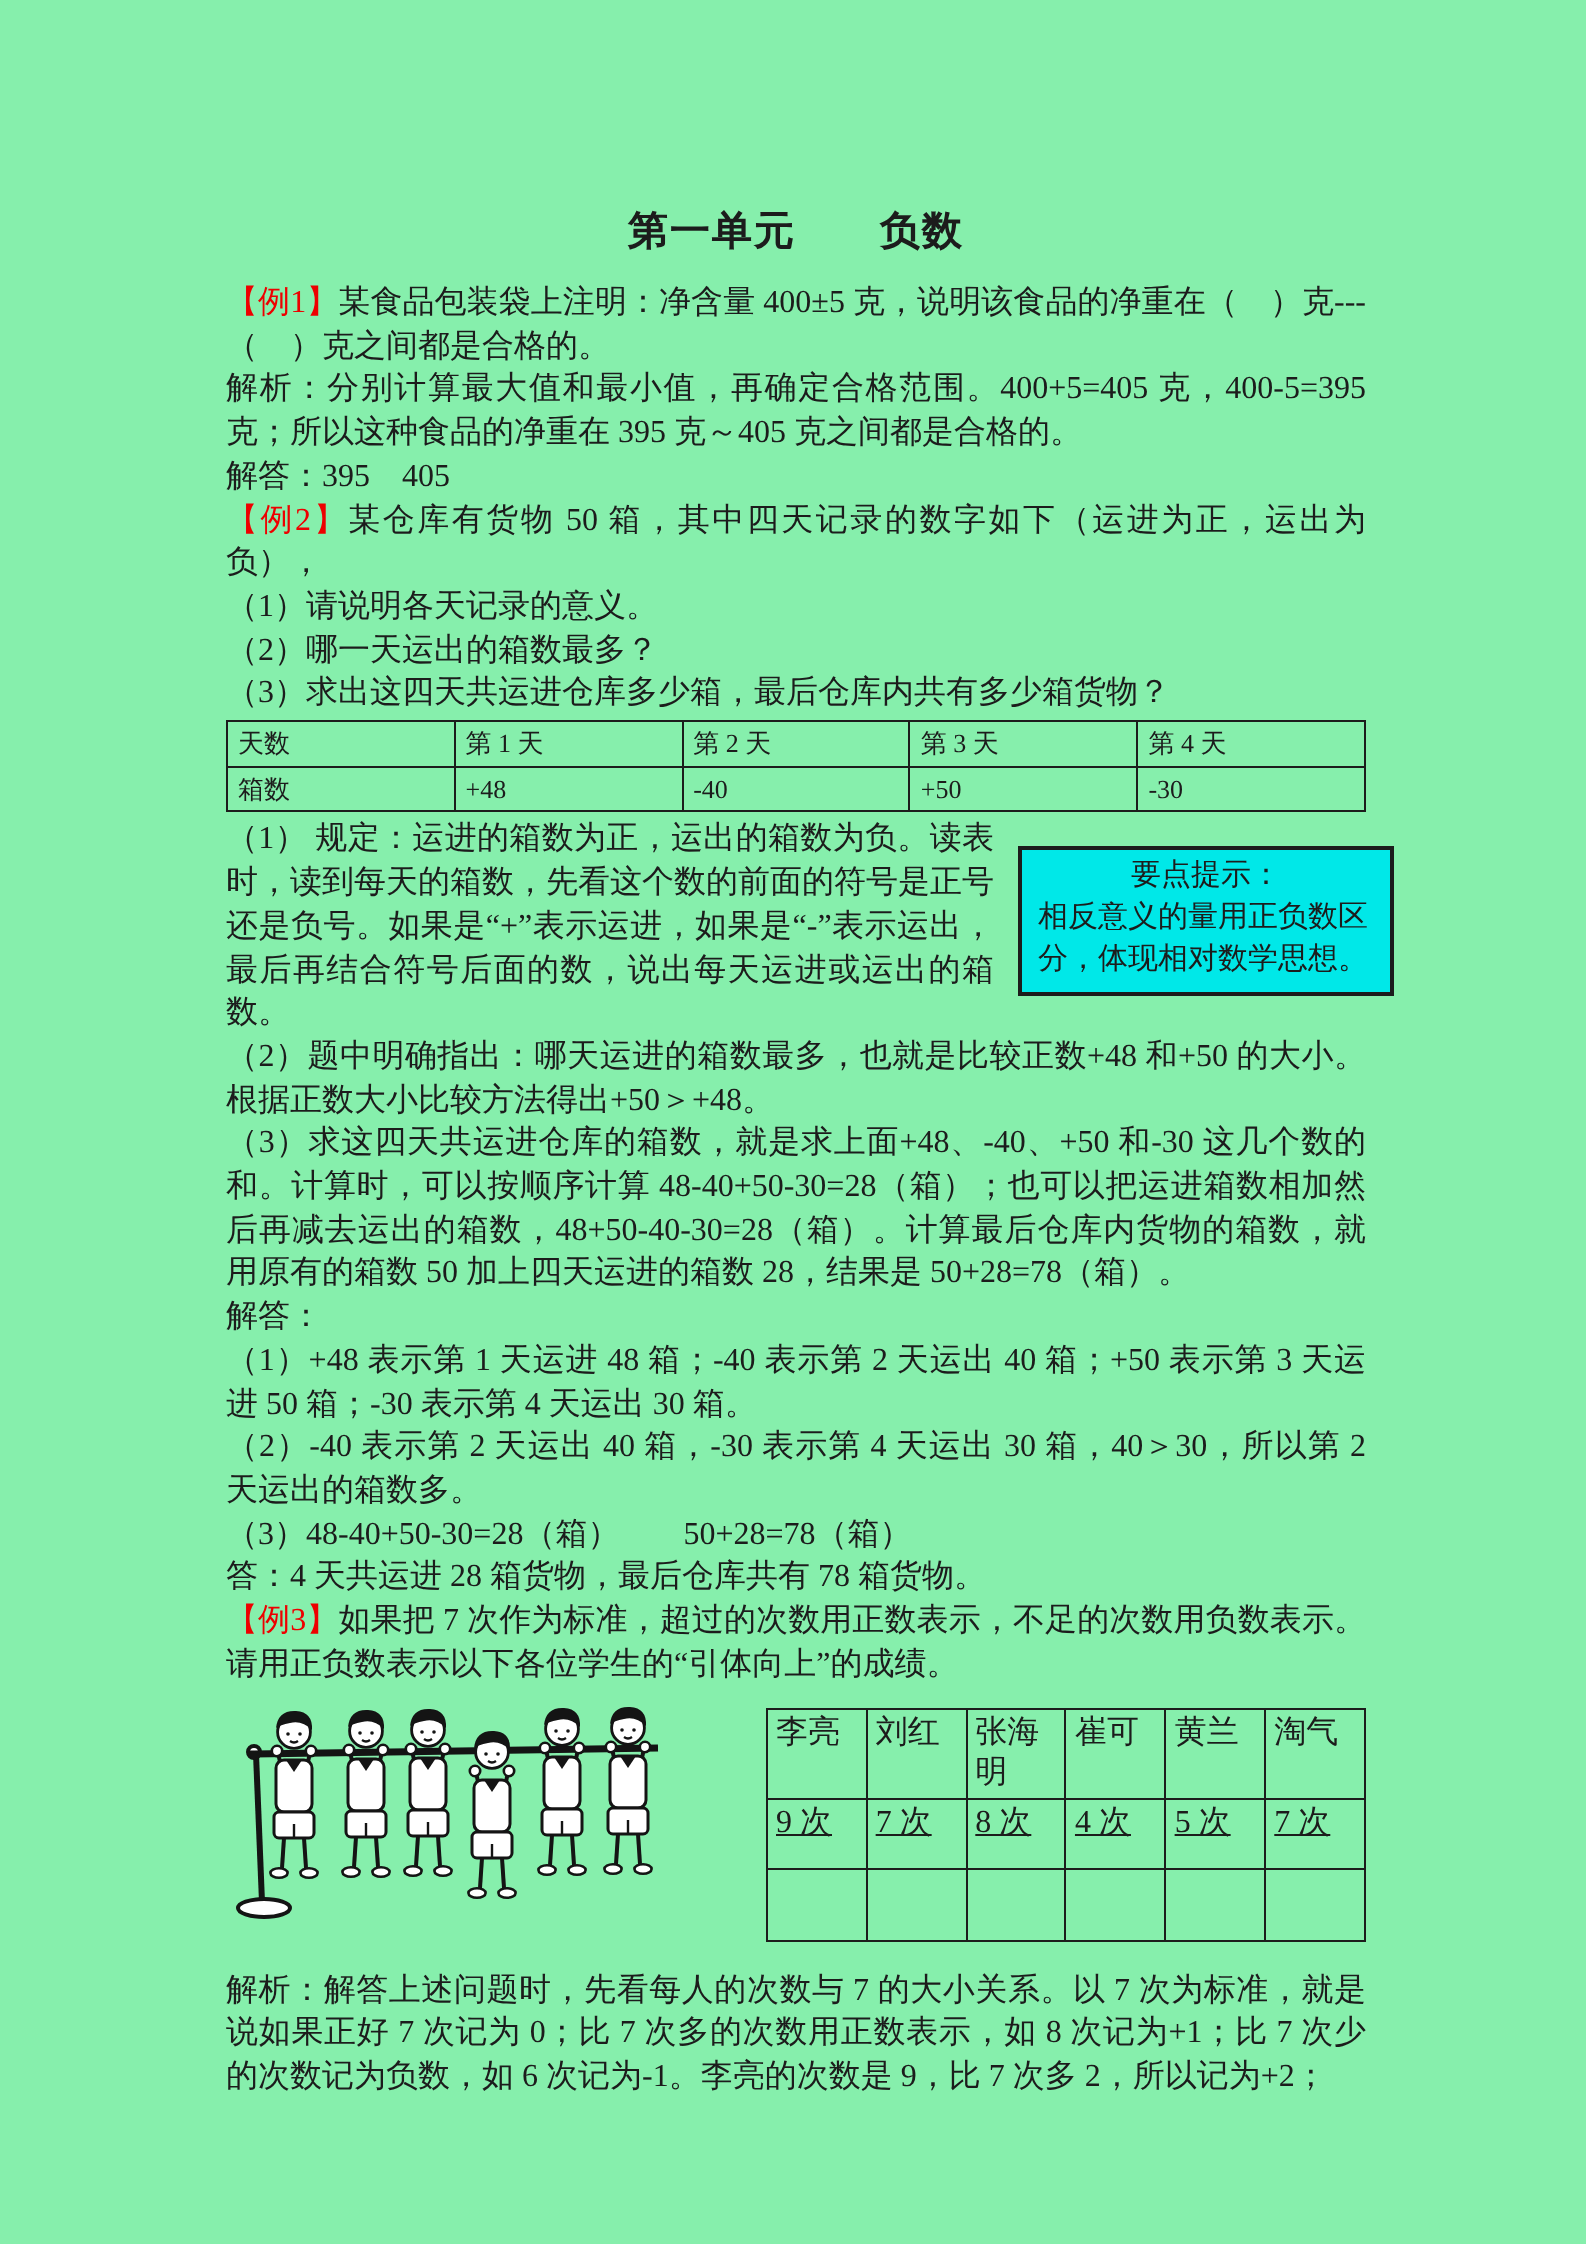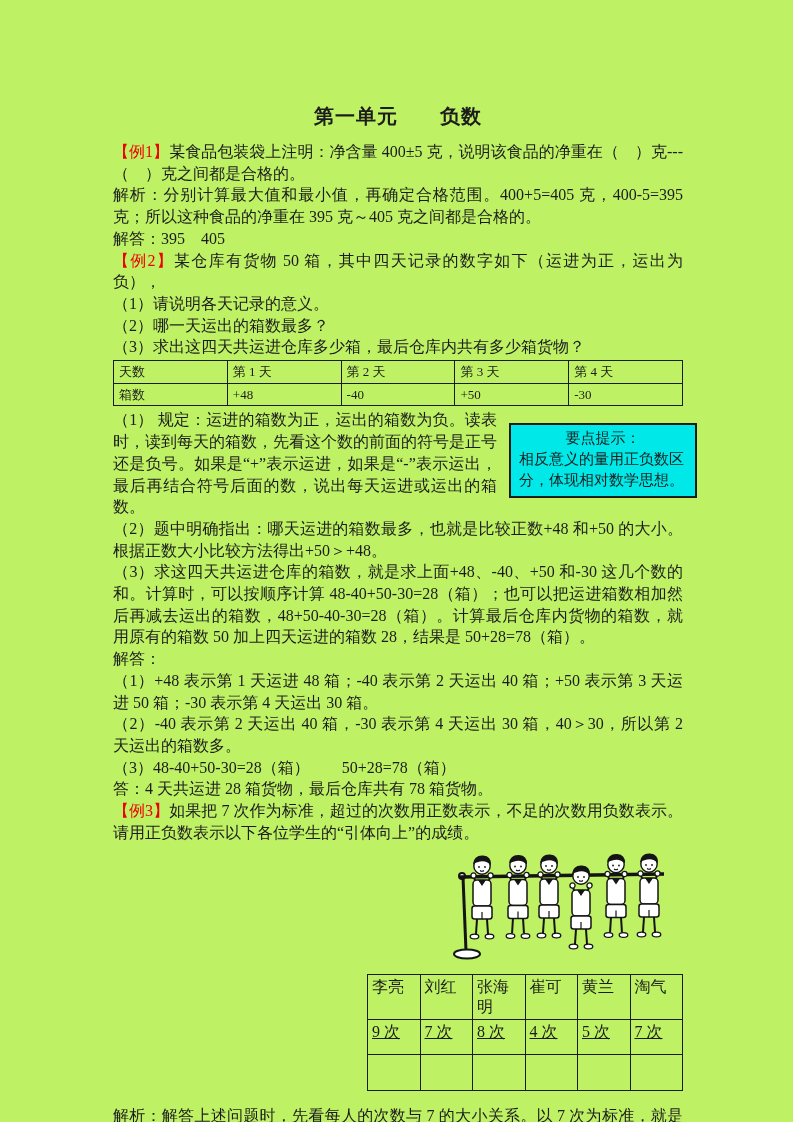--- a/index.html
+++ b/index.html
@@ -1,18 +1,18 @@
 <!DOCTYPE html>
 <html style="--example-label-red: #ee0000; --tip-box-bg: #00e8e8;"><head>
 <meta charset="utf-8">
 <style>
   :root { --example-label-red:#ee0000; --tip-box-bg:#00e8e8; --ink:#1c1c1c; }
   html,body { margin:0; padding:0; background:#ffffff; }
   .page {
-    position:relative; width:793px; height:1122px; background:#bef264;
+    position:relative; width:793px; height:1122px; background:#86efac;
     box-sizing:border-box; padding:103px 110px 0 113px;
     font-family:"Liberation Serif","DejaVu Serif",serif;
     font-size:16px; line-height:21.7px; color:var(--ink);
     overflow:hidden;
   }
   h1.title {
     font-family:"Liberation Sans","DejaVu Sans",sans-serif;
     font-size:20px; font-weight:700; text-align:center;
     margin:0 0 11px 0; line-height:27px; letter-spacing:1px;
   }
@@ -23,21 +23,21 @@
   table.t1 td { border:1px solid var(--ink); height:21px; padding:0 5px; font-size:13px; }
 
   .analysis-block::after { content:""; display:block; clear:both; }
   .tip-box {
     float:right; width:168px; margin:14px -14px 10px 12px;
     border:2px solid var(--ink); background:var(--tip-box-bg);
     padding:3px 8px 5px 8px; font-size:15px; line-height:21px;
   }
   .tip-title { text-align:center; }
 
-  .figure-row { display:flex; align-items:flex-end; margin:4px 0 14px 0;flex-direction:column; }
+  .figure-row { display:flex; align-items:flex-start; margin:4px 0 14px 0; }
   .figure-row svg { flex:0 0 auto; }
   table.t2 { border-collapse:collapse; table-layout:fixed; width:316px; margin-left:35px; margin-top:6px; }
   table.t2 td { border:1px solid var(--ink); padding:2px 4px; vertical-align:top; font-size:16px; line-height:20px; }
   table.t2 tr.r-names td { height:40px; }
   table.t2 tr.r-counts td { height:30px;text-decoration:underline; }
   table.t2 tr.r-blank td { height:31px; }
 
   svg .ln { stroke:#141414; fill:none; }
 </style>
 </head>

